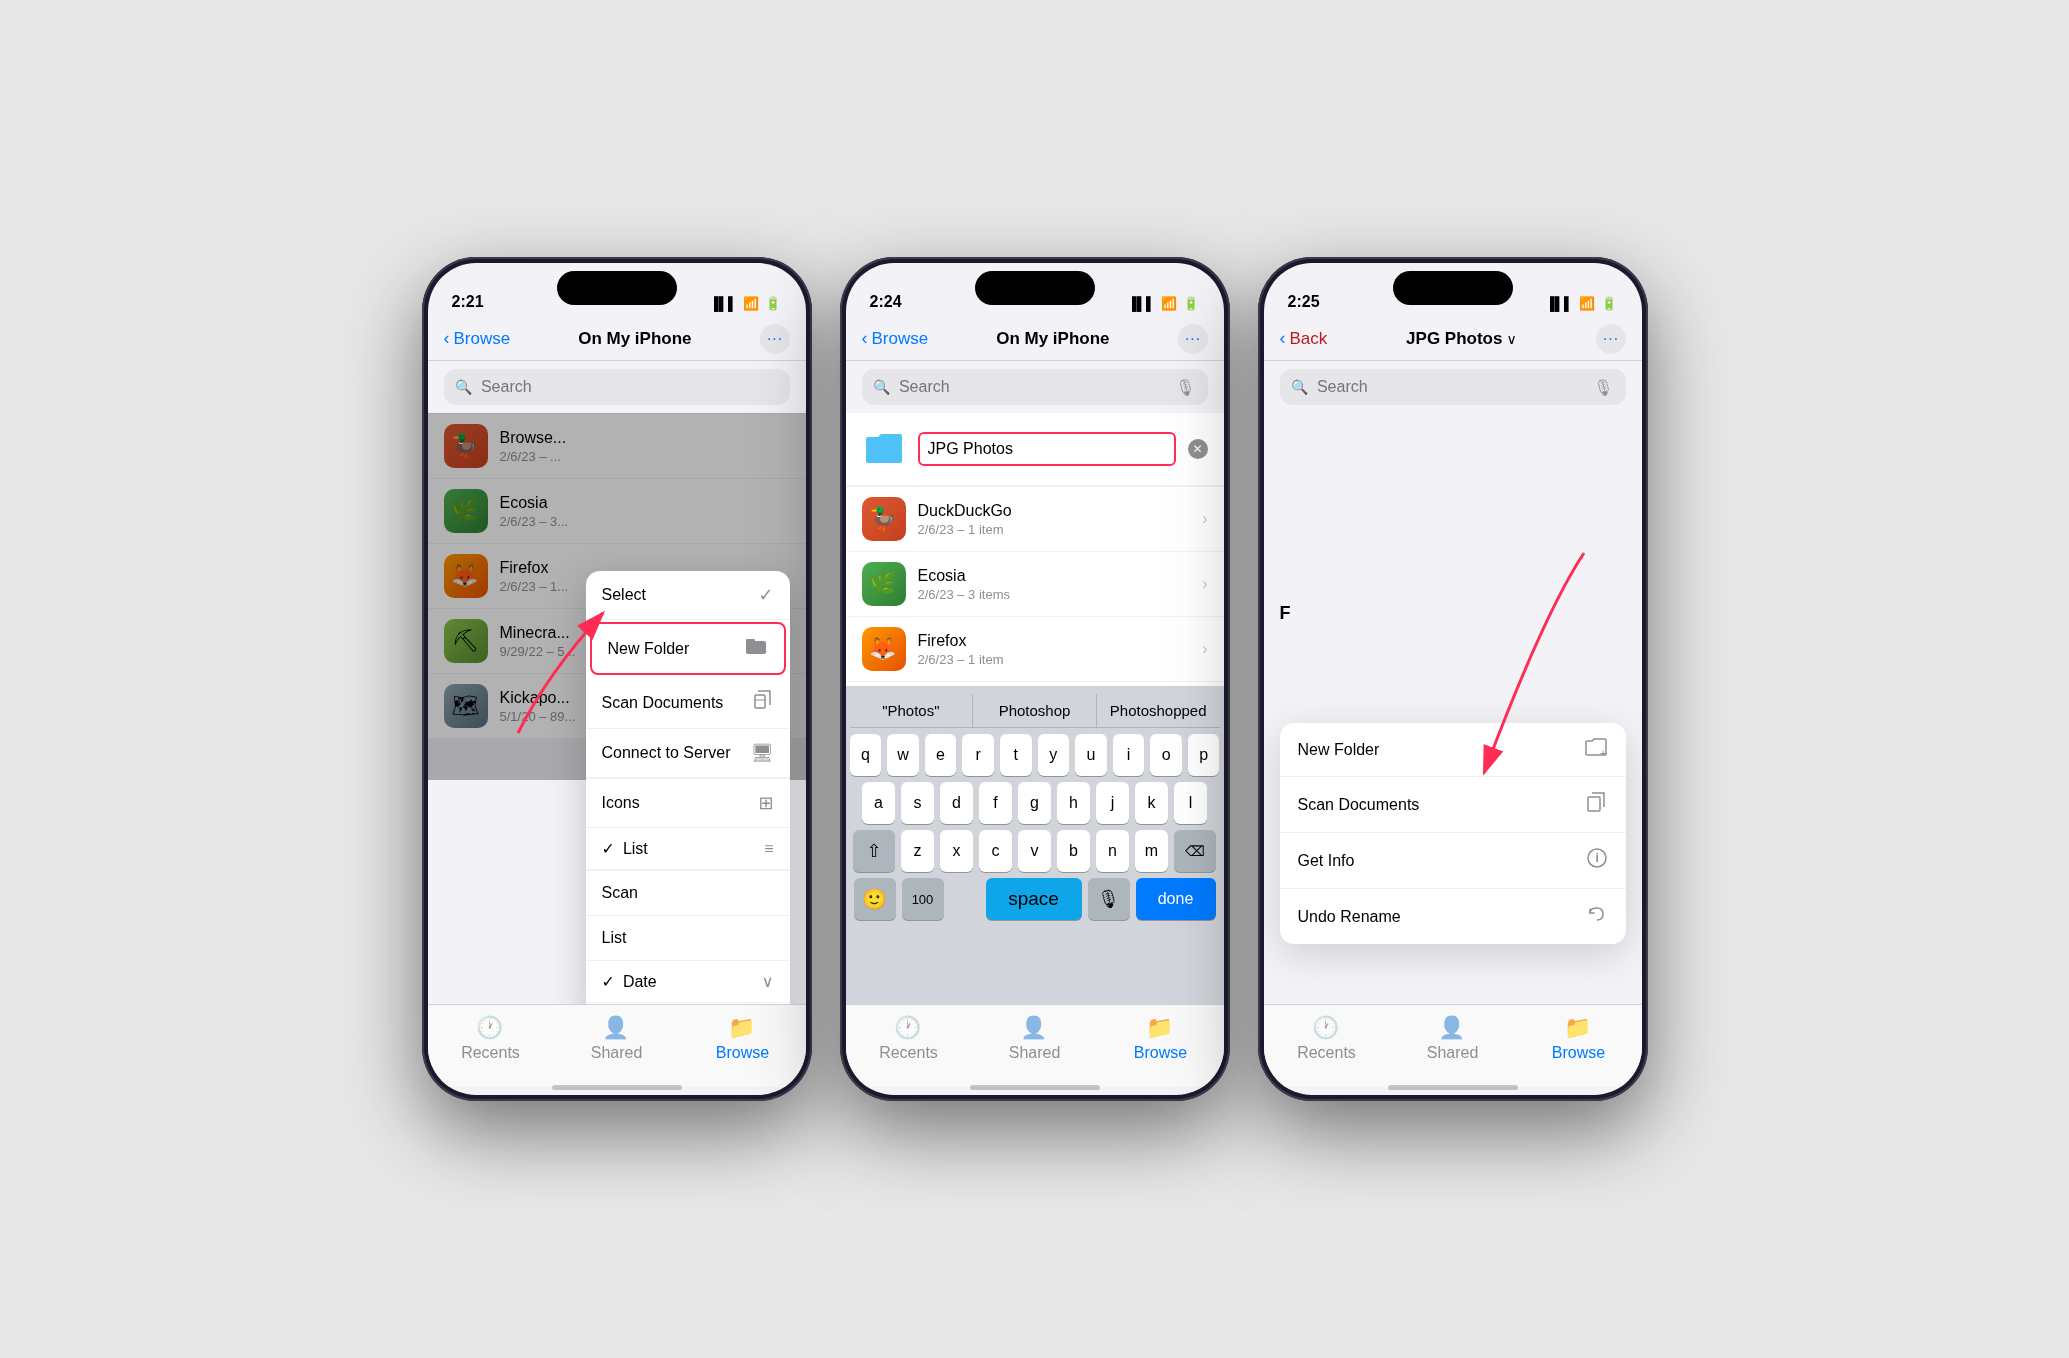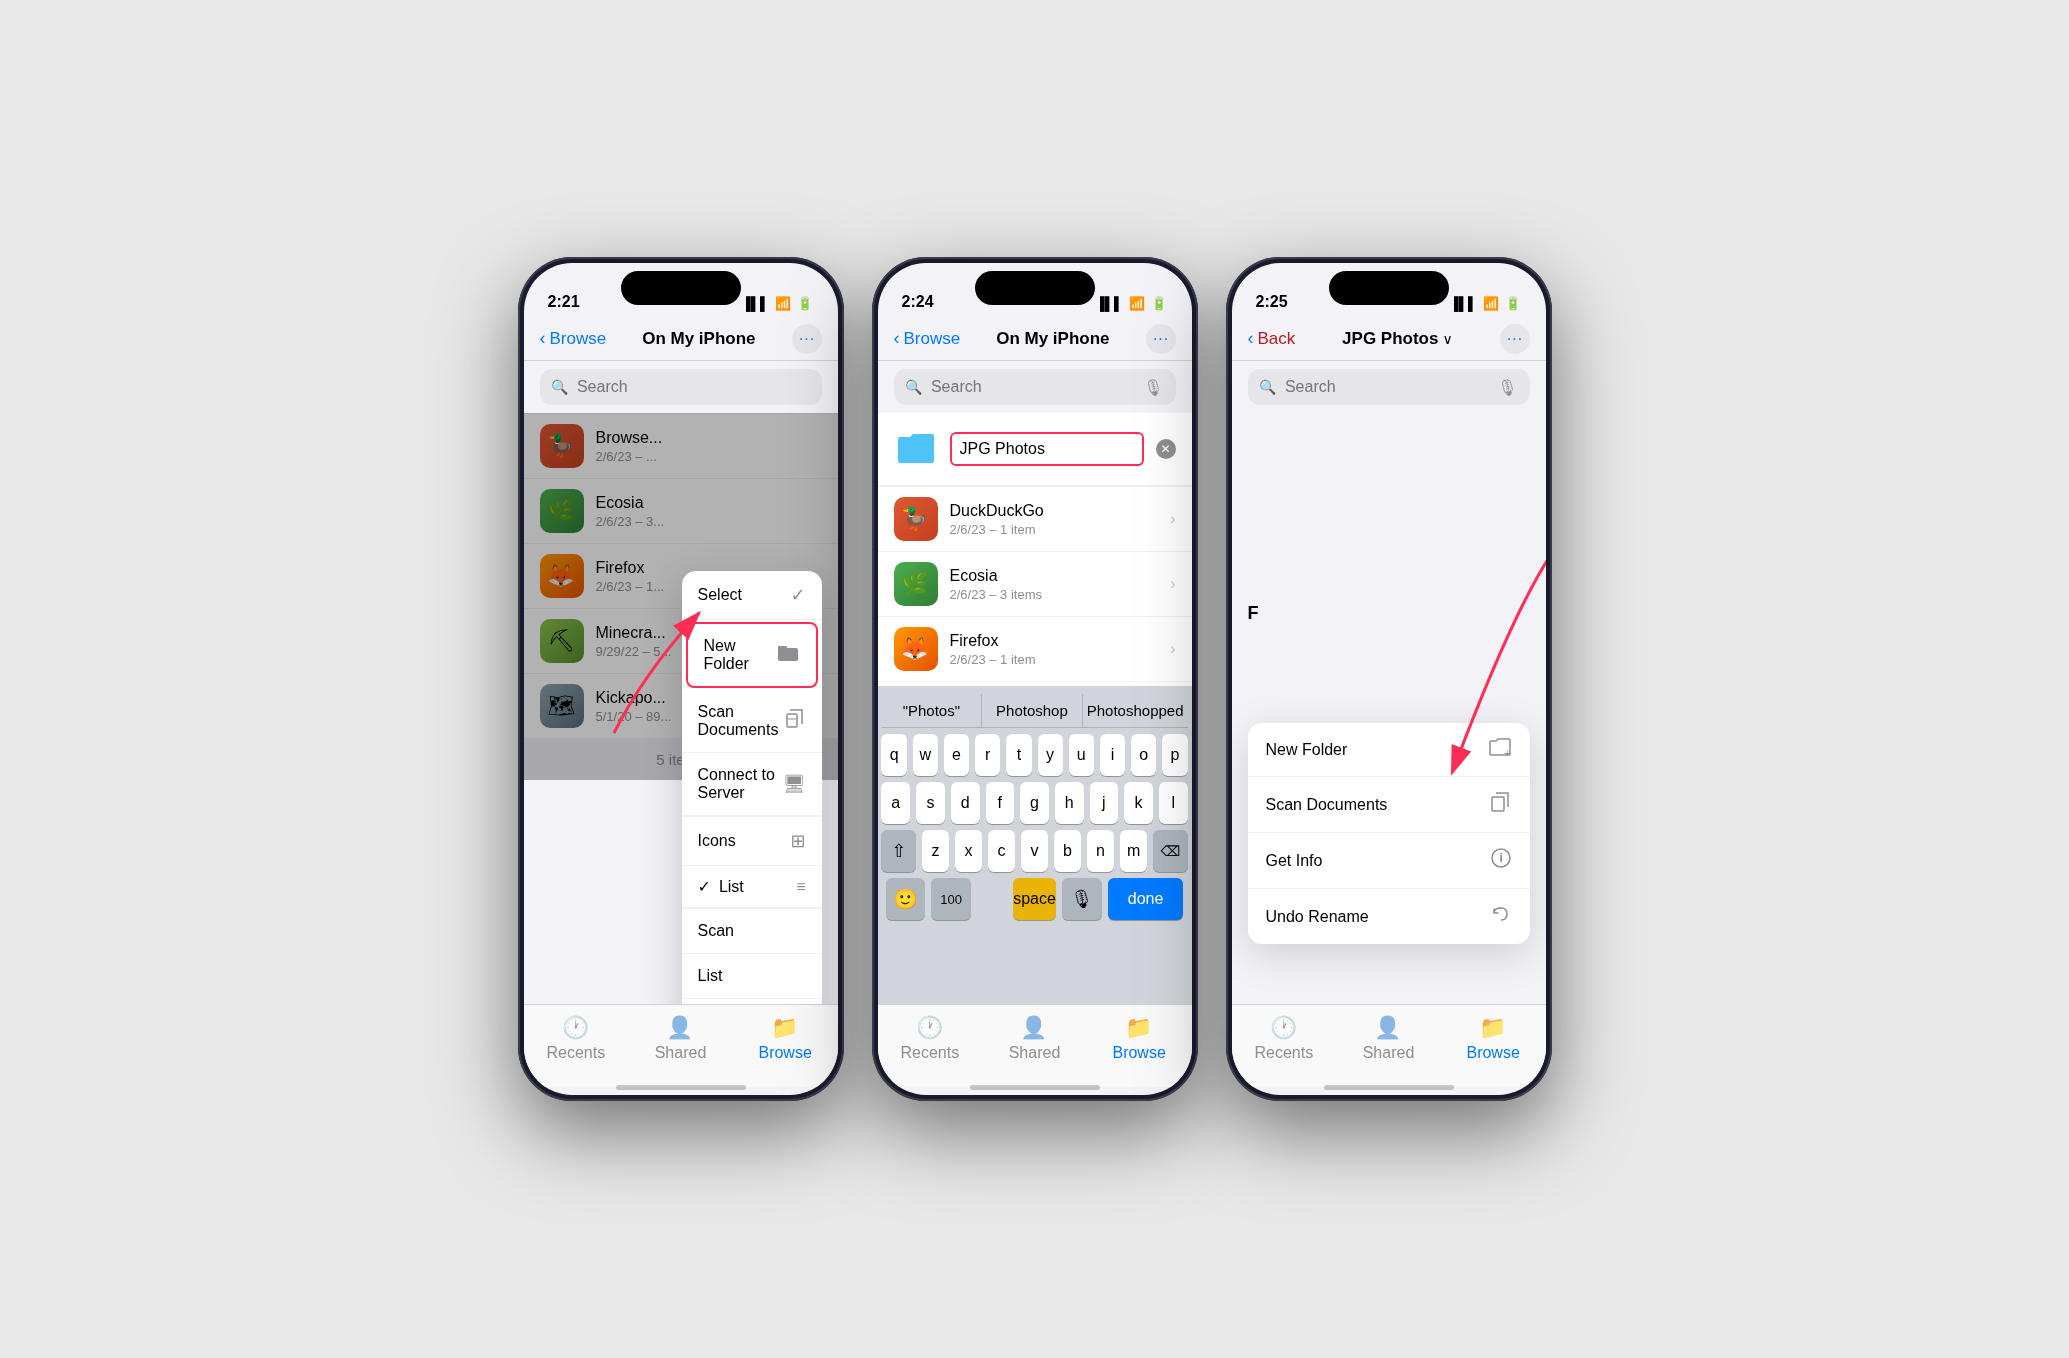--- a/index.html
+++ b/index.html
@@ -9,21 +9,21 @@
       justify-content: center;
       align-items: center;
       min-height: 100vh;
       font-family: -apple-system, BlinkMacSystemFont, 'SF Pro Display', 'Helvetica Neue', Arial, sans-serif;
       gap: 28px;
       padding: 20px;
     }
 
     
     .phone {
-      width: 326px;
+      width: 390px;
       height: 844px;
       background: #1a1a2e;
       border-radius: 54px;
       position: relative;
       box-shadow: 0 30px 80px rgba(0,0,0,0.5), inset 0 0 0 2px #3a3a4a;
       overflow: hidden;
       flex-shrink: 0;
     }
     .phone-screen {
       position: absolute;
@@ -338,27 +338,27 @@
       height: 42px;
       display: flex;
       align-items: center;
       justify-content: center;
       font-size: 20px;
       box-shadow: 0 1px 0 rgba(0,0,0,0.3);
       cursor: pointer;
     }
     .kb-space {
       flex: 1;
-      background: #eab308;
+      background: #0ea5e9;
       border-radius: 6px;
       height: 42px;
       display: flex;
       align-items: center;
       justify-content: center;
-      font-size: 16px;
+      font-size: 19px;
       color: #000;
       box-shadow: 0 1px 0 rgba(0,0,0,0.3);
       cursor: pointer;
       margin-left: 36px;
     }
     .kb-done {
       background: #007aff;
       border-radius: 6px;
       width: 80px;
       height: 42px;

